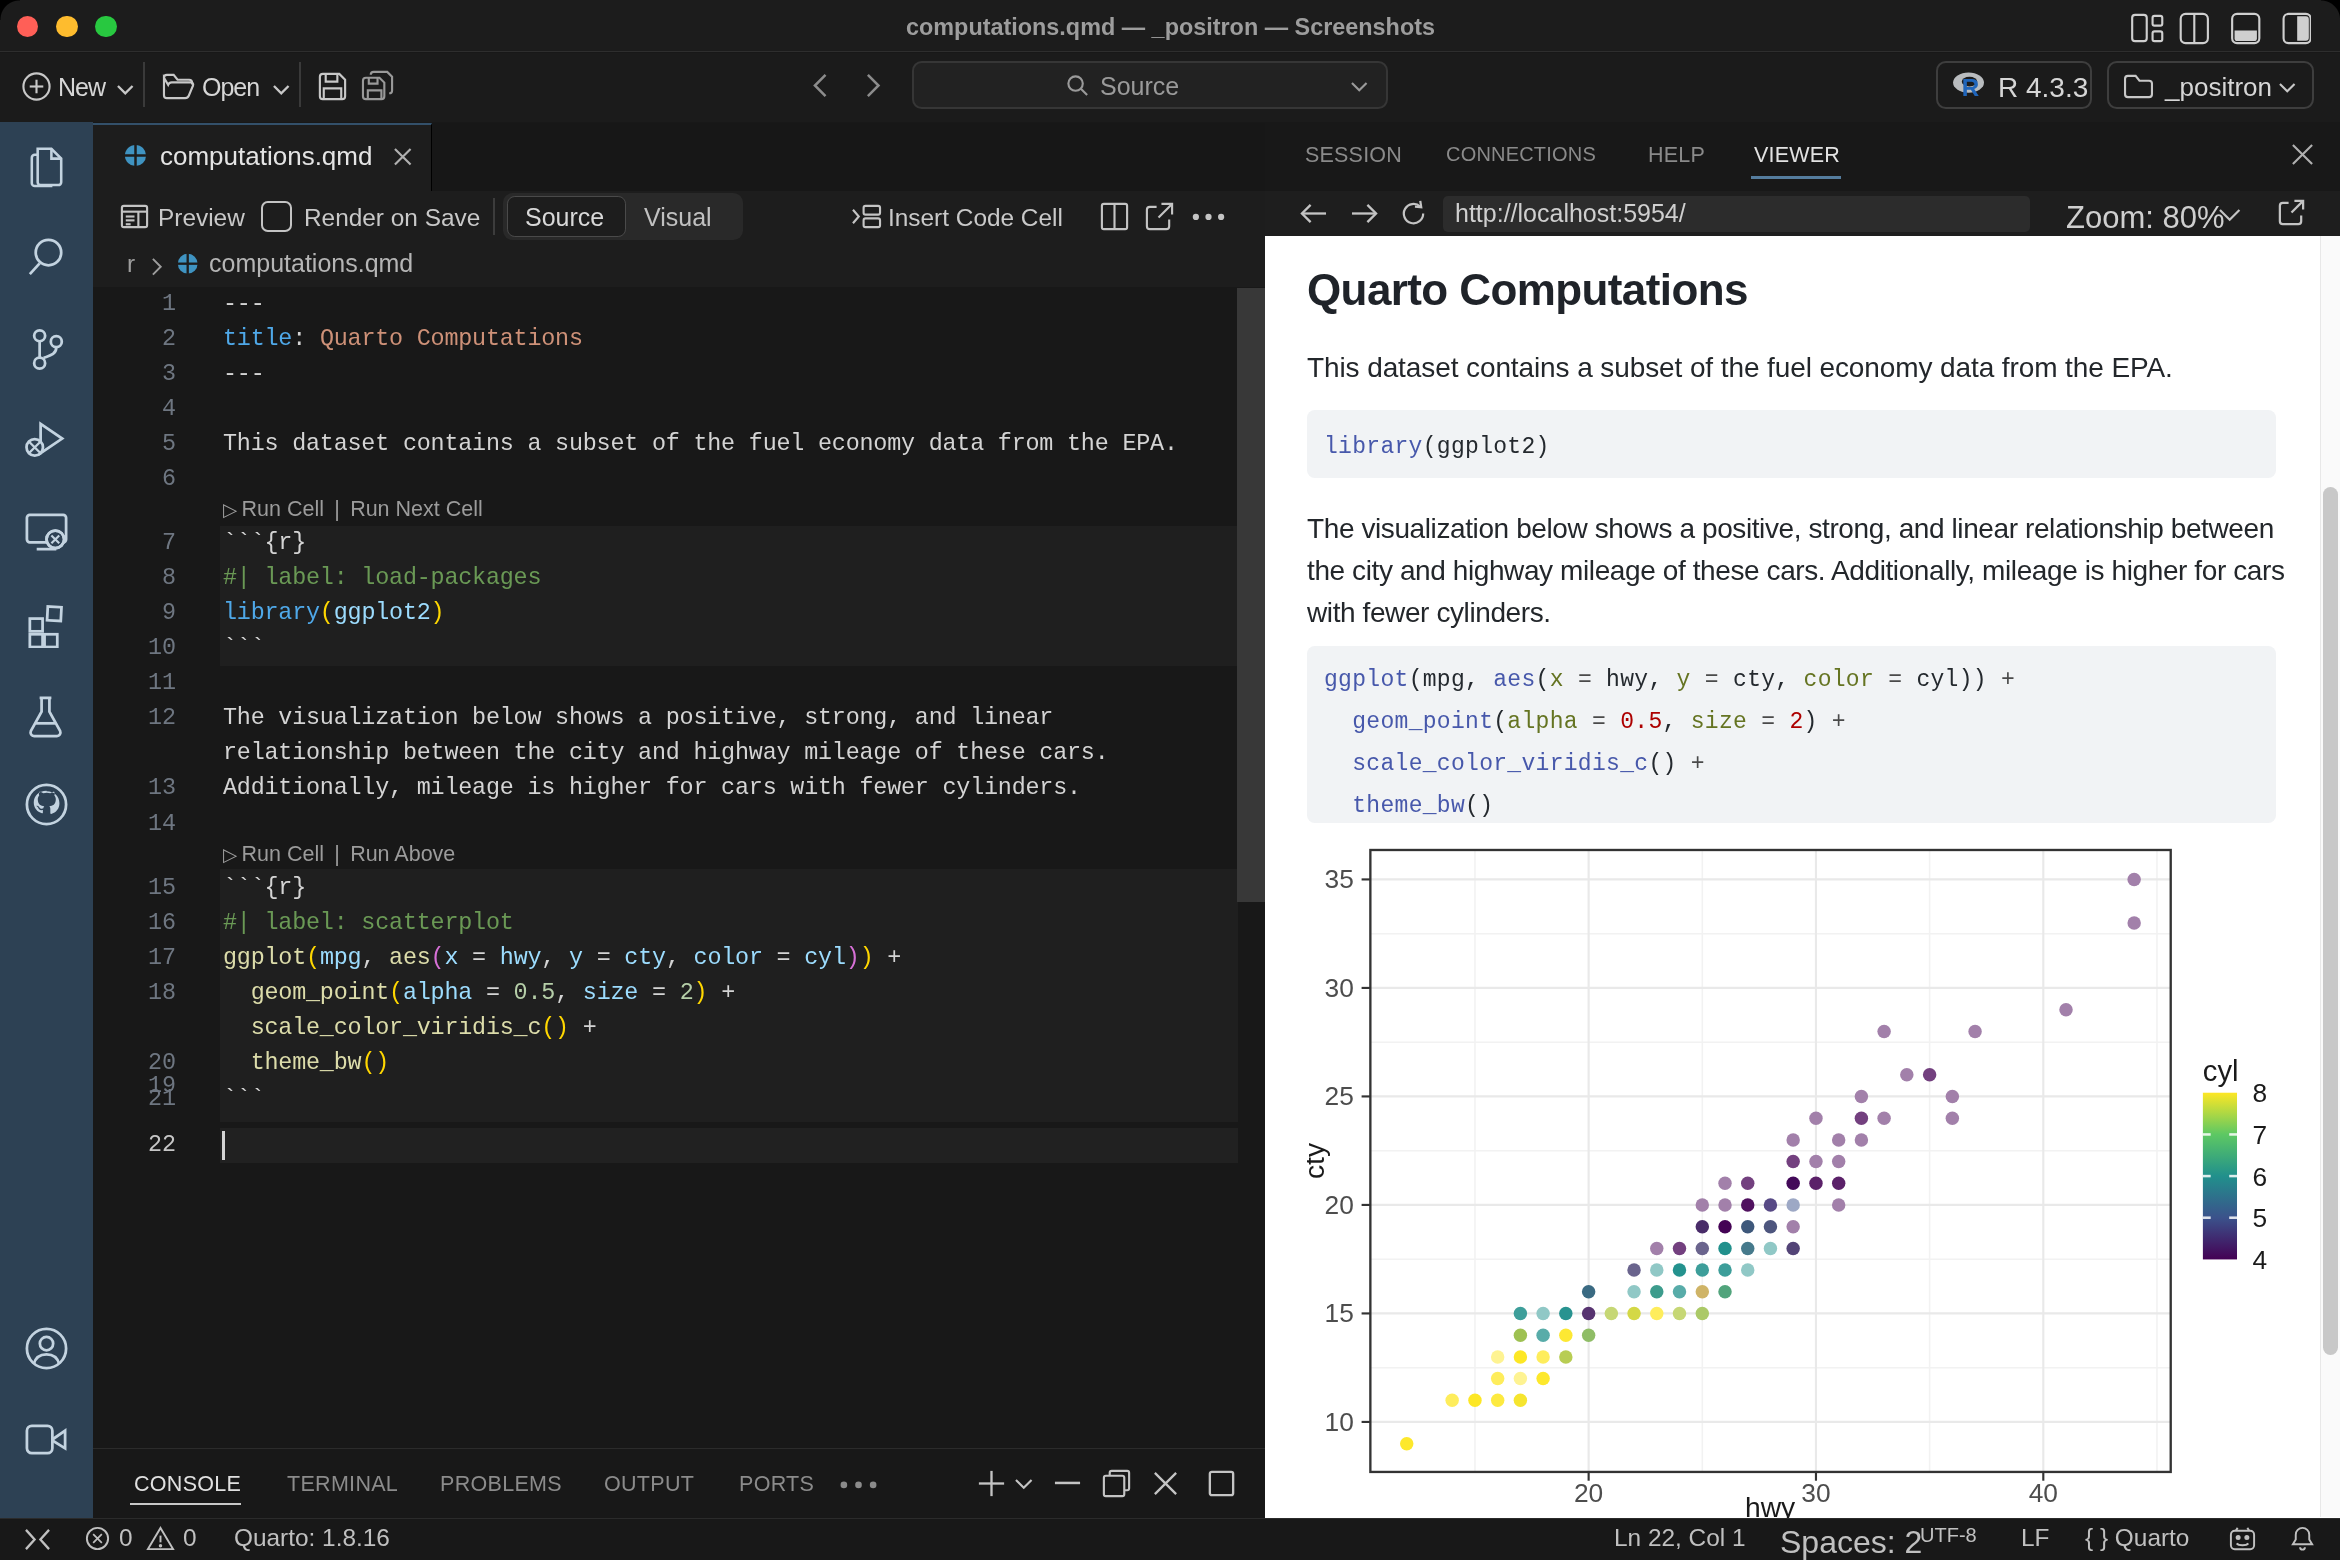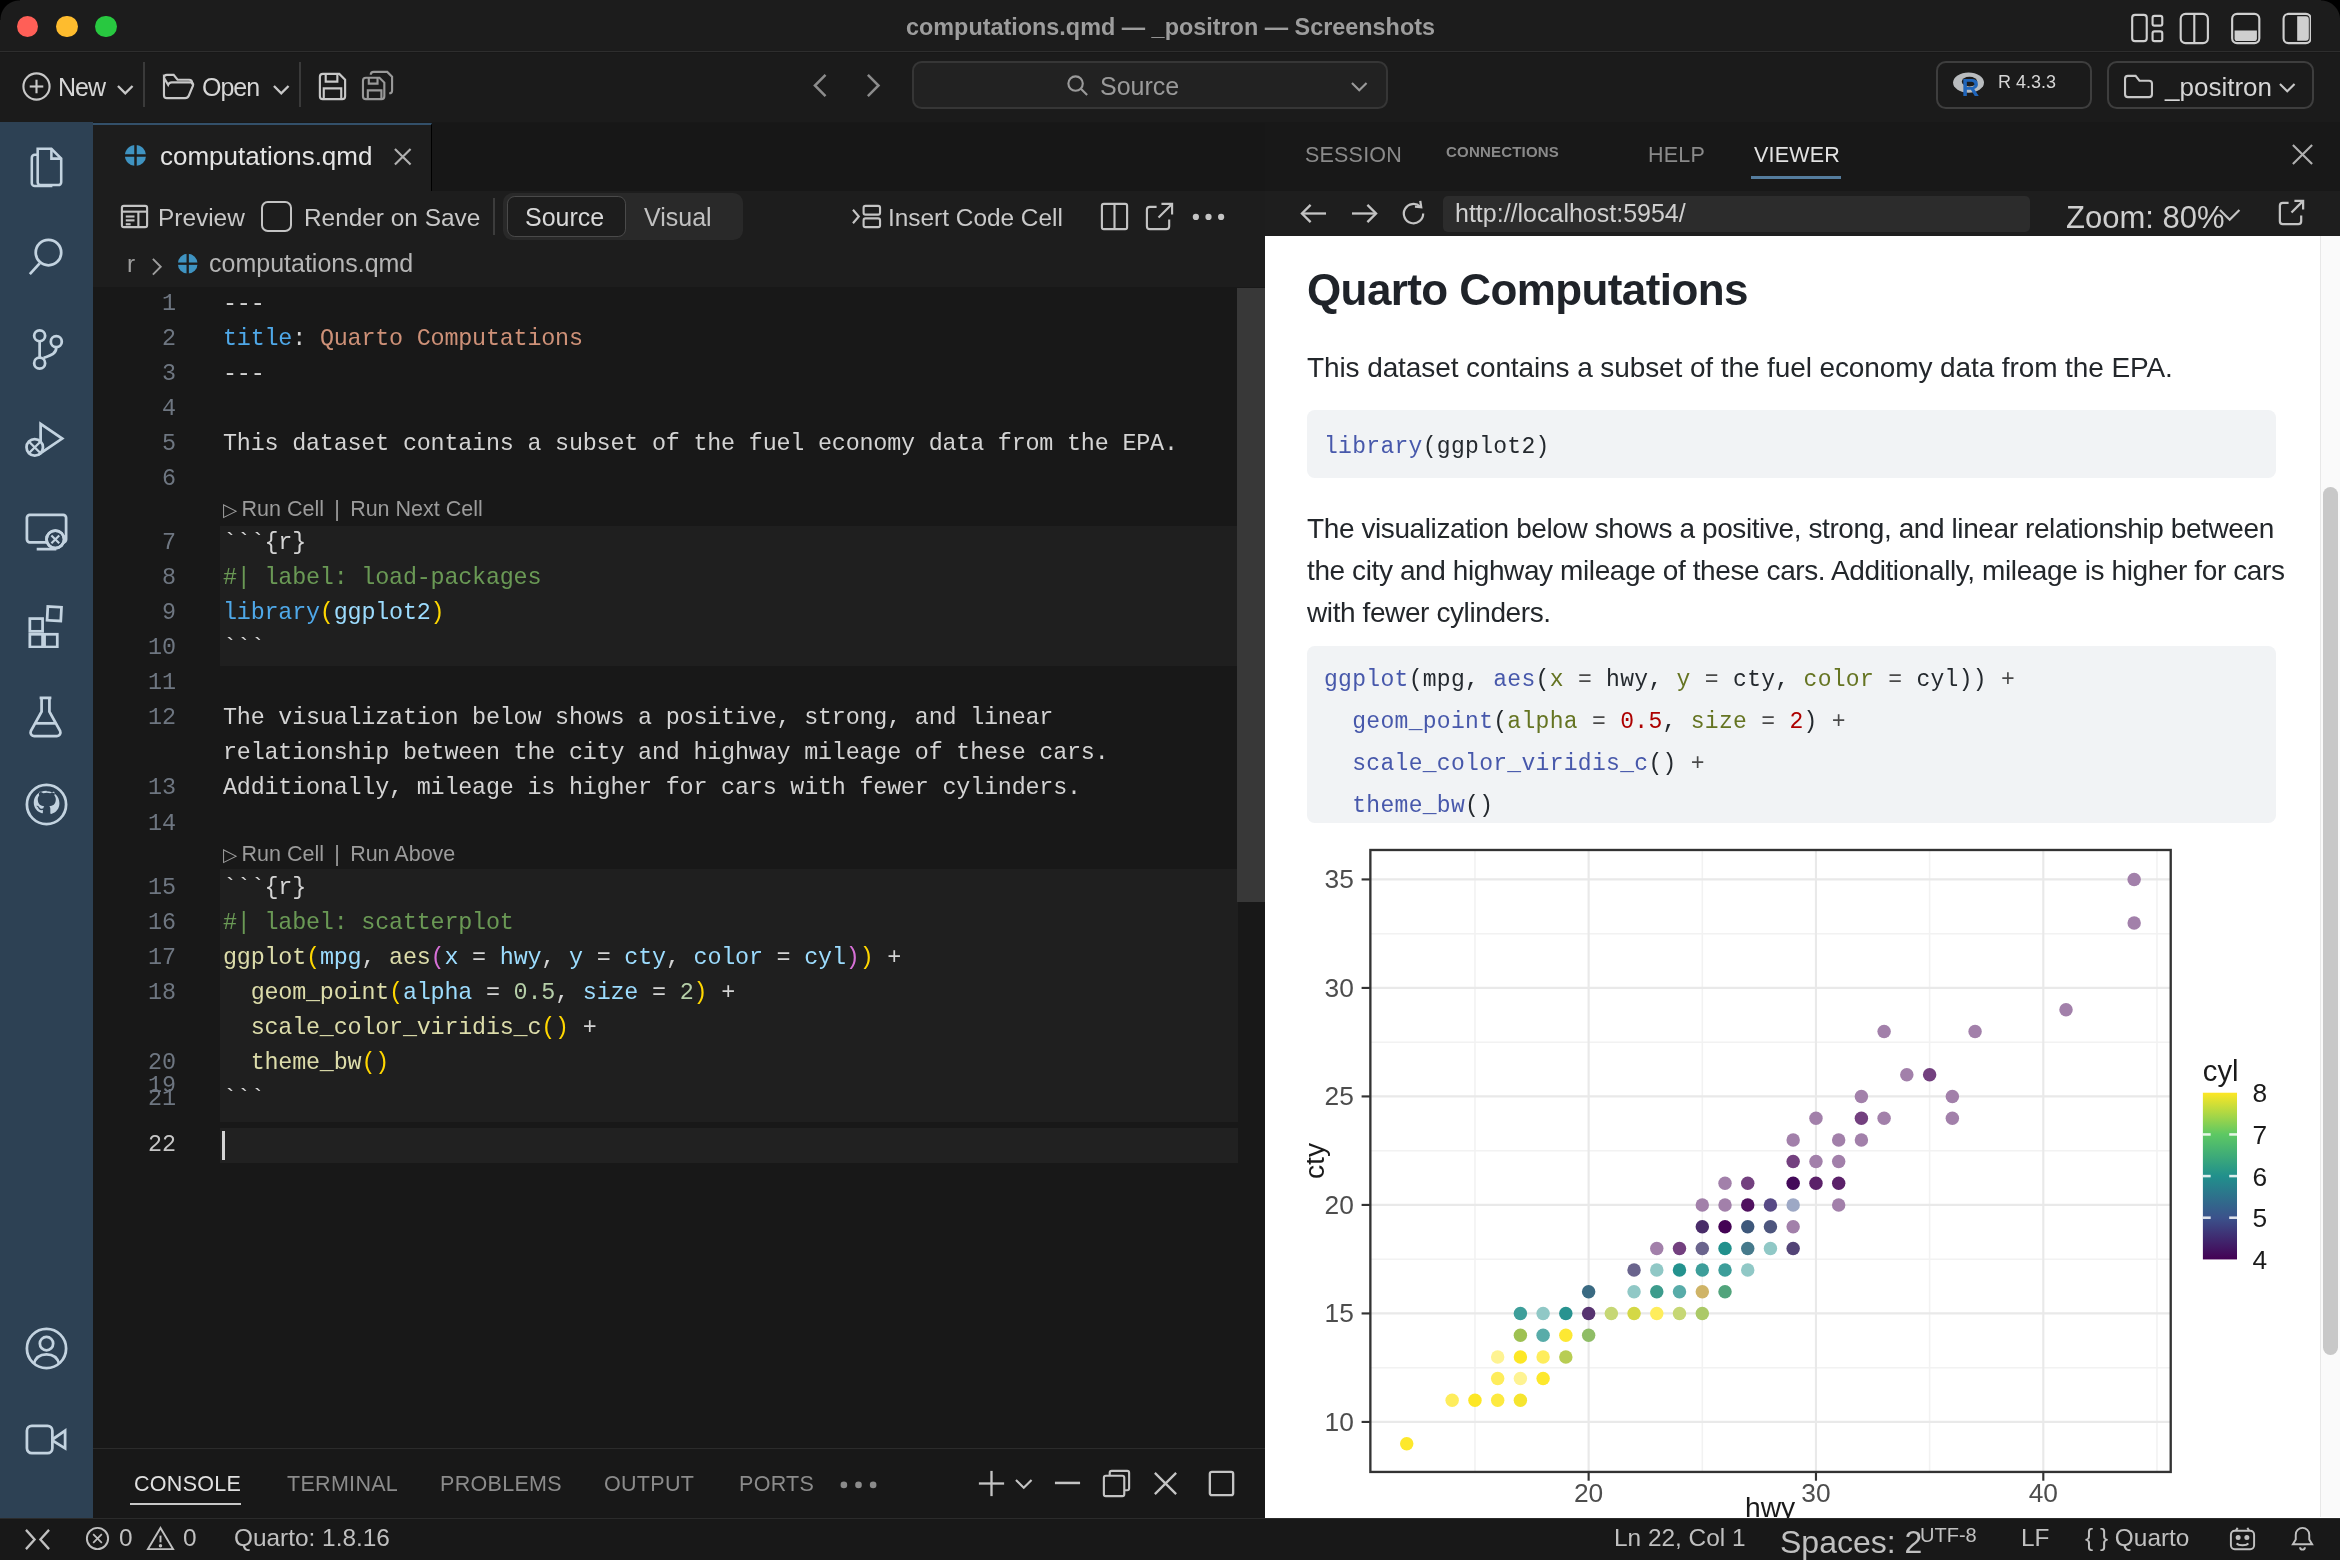--- a/index.html
+++ b/index.html
@@ -85,21 +85,21 @@
 <svg class="abs" style="left:1350px;top:81px;" width="18.5" height="12.7" viewBox="0 0 19 13">
     <path d="M2 2 L9.5 9.5 L17 2" fill="none" stroke="#9a9a9a" stroke-width="2.2"></path>
   </svg>
 
 <div class="abs" style="left:1936px;top:61px;width:156px;height:48px;border:2px solid #3e3e3e;border-radius:9.8px;"></div>
 <svg class="abs" style="left:1950px;top:71px;" width="39" height="29" viewBox="0 0 40 30">
   <ellipse cx="19" cy="12" rx="16" ry="10.5" fill="#b9bcbf"></ellipse>
   <ellipse cx="20" cy="11" rx="8" ry="5" fill="#1b1b1b"></ellipse>
   <text x="12" y="26" font-family="Liberation Sans" font-weight="bold" font-size="25" fill="#2065ba">R</text>
 </svg>
-<div class="abs" style="left:1998px;top:72px;font-size:18px;color:#d6d6d6;">R 4.3.3</div>
+<div class="abs" style="left:1998px;top:72px;font-size:28px;color:#d6d6d6;">R 4.3.3</div>
 
 <div class="abs" style="left:2107px;top:61px;width:207px;height:48px;border:2px solid #3e3e3e;border-radius:9.8px;"></div>
 <svg class="abs" style="left:2123px;top:74px;" width="31" height="25" viewBox="0 0 32 26" fill="none" stroke="#c8c8c8" stroke-width="2.2">
   <path d="M2 5 a3 3 0 0 1 3-3 h8 l4 5 h10 a3 3 0 0 1 3 3 v11 a3 3 0 0 1-3 3 H5 a3 3 0 0 1-3-3 Z"></path>
 </svg>
 <div class="abs" style="left:2165px;top:72px;font-size:26px;color:#d6d6d6;">_positron</div>
 <svg class="abs" style="left:2278px;top:82px;" width="18.5" height="12.7" viewBox="0 0 19 13">
     <path d="M2 2 L9.5 9.5 L17 2" fill="none" stroke="#c8c8c8" stroke-width="2.2"></path>
   </svg>
 
@@ -331,21 +331,21 @@
     <path d="M9 19 c2 2.6 10 2.6 12 0"></path>
     <path d="M8 6 L10 3 M22 6 L20 3"></path>
 </svg>
 <svg class="abs" style="left:2289px;top:1524px;" width="27" height="29" viewBox="0 0 28 30" fill="none" stroke="#c0c0c0" stroke-width="2">
   <path d="M14 4 a7 7 0 0 1 7 7 v5 l3 5 H4 l3-5 v-5 a7 7 0 0 1 7-7 Z"></path>
     <path d="M11.5 24 a2.5 2.5 0 0 0 5 0"></path>
 </svg>
 
 <div class="abs" style="left:1265px;top:123px;width:1076px;height:68px;background:#181818;"></div>
 <div class="abs" style="left:1305px;top:143px;font-size:21.5px;color:#8a8a8a;letter-spacing:0.2px;">SESSION</div>
-<div class="abs" style="left:1446px;top:143px;font-size:15px;color:#8a8a8a;letter-spacing:0.2px;font-weight:bold;">CONNECTIONS</div>
+<div class="abs" style="left:1446px;top:143px;font-size:20px;color:#8a8a8a;letter-spacing:0.2px;">CONNECTIONS</div>
 <div class="abs" style="left:1648px;top:143px;font-size:21.5px;color:#8a8a8a;letter-spacing:0.2px;">HELP</div>
 <div class="abs" style="left:1754px;top:143px;font-size:21.5px;color:#e2e2e2;letter-spacing:0.2px;">VIEWER</div>
 <div class="abs" style="left:1751px;top:176px;width:90px;height:2.9px;background:#557d9e;"></div>
 <svg class="abs" style="left:2290px;top:142px;" width="25" height="25" viewBox="0 0 26 26">
     <path d="M3 3 L23 23 M23 3 L3 23" stroke="#b0b0b0" stroke-width="2.2"></path>
   </svg>
 <div class="abs" style="left:1265px;top:191px;width:1076px;height:45px;background:#1e1e1e;"></div>
 <svg class="abs" style="left:1297px;top:200px;" width="33" height="27" viewBox="0 0 34 28" fill="none" stroke="#c4c4c4" stroke-width="2.4">
   <line x1="30" y1="14" x2="5" y2="14"></line>
     <path d="M14 5 L5 14 L14 23"></path>

